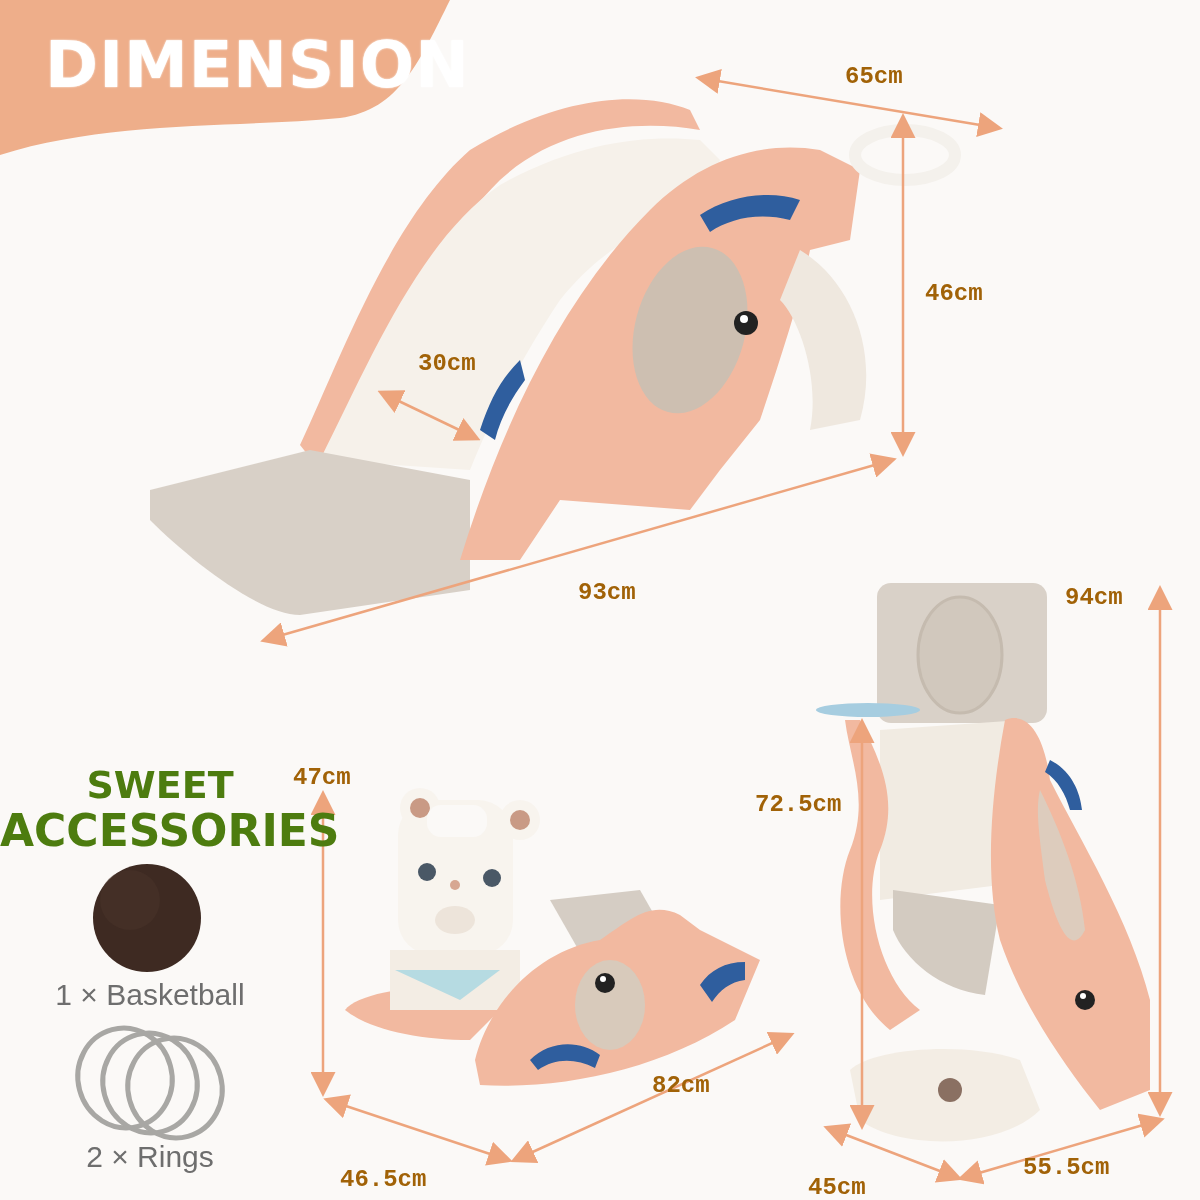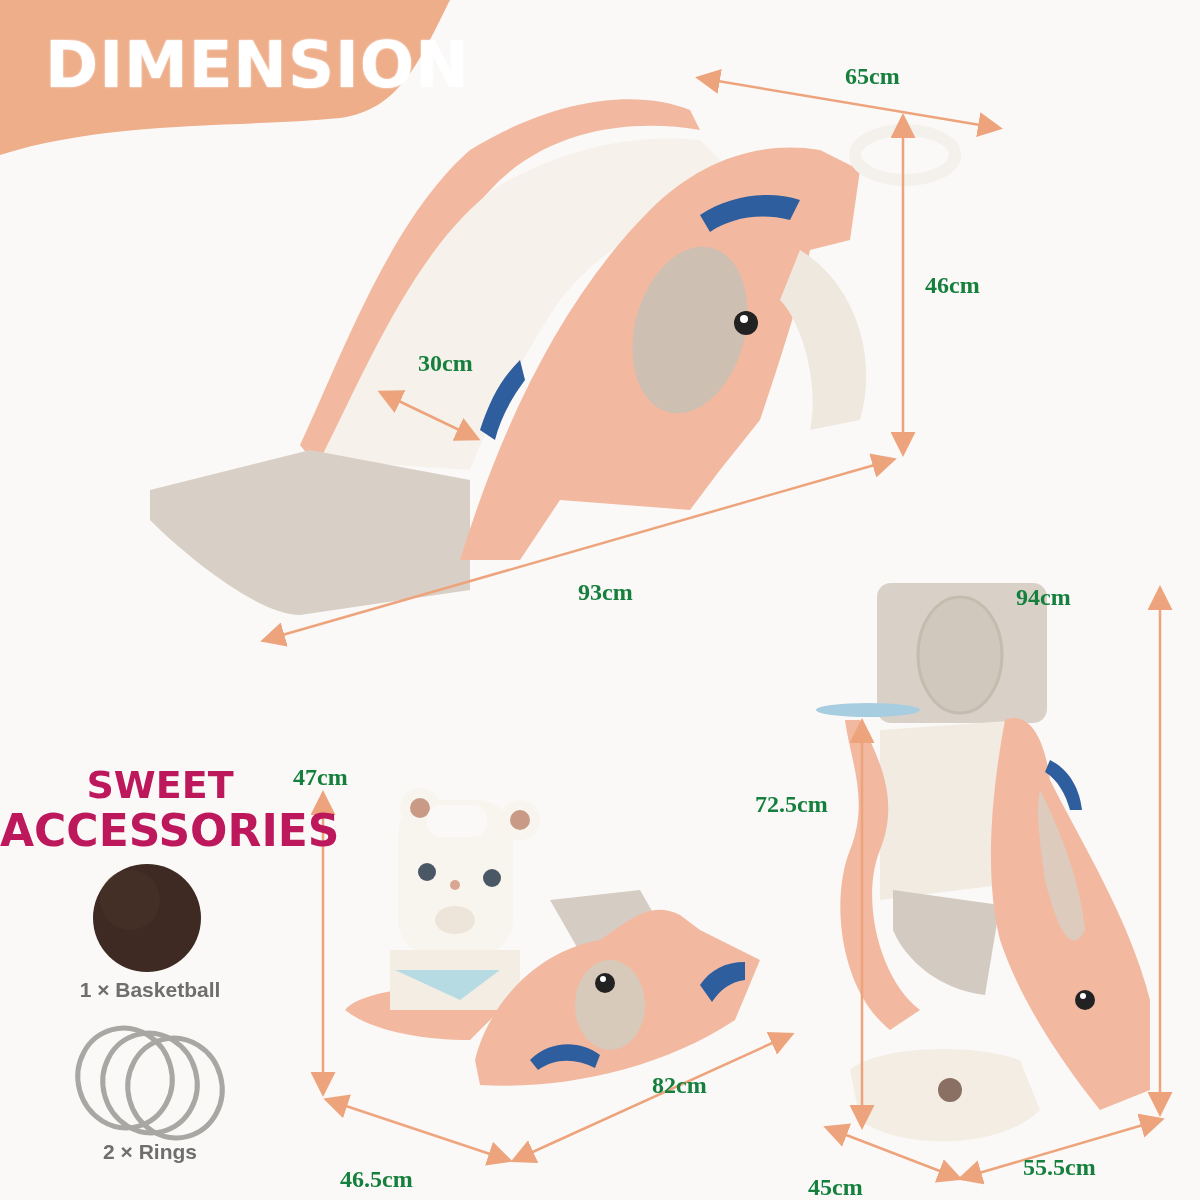--- a/index.html
+++ b/index.html
@@ -2,23 +2,23 @@
 <html><head>
 <meta charset="utf-8">
 <style>
   html, body { margin:0; padding:0; }
   body { width:1200px; height:1200px; background:#fbf9f7; position:relative; overflow:hidden;
          font-family:"Liberation Sans", sans-serif; }
   .abs { position:absolute; }
   .banner { left:0; top:0; width:460px; height:160px; }
   .title { left:45px; top:28px; font-family:"DejaVu Sans", sans-serif; font-weight:bold; font-size:64px;
            color:#ffffff; letter-spacing:1px; text-shadow:0 0 2px #fff; }
-  .dim { color:#15803d; font-weight:bold; font-size:24px; font-family:Liberation Serif, serif; }
-  .acc-title { font-family:"DejaVu Sans", sans-serif; font-weight:bold; color:#be185d; text-align:center; line-height:46px; }
-  .acc-label { color:#6e6e6e; font-weight:bold; font-size:21px; text-align:center; }
+  .dim { color:#a16207; font-weight:bold; font-size:24px; font-family:Liberation Mono, monospace; }
+  .acc-title { font-family:"DejaVu Sans", sans-serif; font-weight:bold; color:#4d7c0f; text-align:center; line-height:46px; }
+  .acc-label { color:#6e6e6e; font-weight:normal; font-size:30px; text-align:center; }
   svg.full { position:absolute; left:0; top:0; }
 </style>
 </head>
 <body>
 
 <svg class="abs banner" width="460" height="160" viewBox="0 0 460 160">
   <path d="M0 0 H450 C420 60 400 110 340 118 C240 128 110 120 0 155 Z" fill="#eeae8a"></path>
 </svg>
 <div class="abs title">DIMENSION</div>
 
@@ -119,29 +119,29 @@
     <circle cx="130" cy="900" r="30" fill="#4a342a" opacity="0.5"></circle>
   </g>
   <g fill="none" stroke="#a8a7a4" stroke-width="5">
     <ellipse cx="125" cy="1078" rx="47" ry="50" transform="rotate(-15 125 1078)"></ellipse>
     <ellipse cx="150" cy="1083" rx="47" ry="50" transform="rotate(-15 150 1083)"></ellipse>
     <ellipse cx="175" cy="1088" rx="47" ry="50" transform="rotate(-15 175 1088)"></ellipse>
   </g>
 </svg>
 
 <div class="abs dim" style="left:845px; top:63px;">65cm</div>
-<div class="abs dim" style="left:925px; top:272px;">46cm</div>
+<div class="abs dim" style="left:925px; top:280px;">46cm</div>
 <div class="abs dim" style="left:418px; top:350px;">30cm</div>
 <div class="abs dim" style="left:578px; top:579px;">93cm</div>
 
 <div class="abs dim" style="left:293px; top:764px;">47cm</div>
 <div class="abs dim" style="left:340px; top:1141px;margin-top:25px;">46.5cm</div>
 <div class="abs dim" style="left:652px; top:1072px;">82cm</div>
 
-<div class="abs dim" style="left:1016px; top:584px;">94cm</div>
+<div class="abs dim" style="left:1065px; top:584px;">94cm</div>
 <div class="abs dim" style="left:755px; top:791px;">72.5cm</div>
 <div class="abs dim" style="left:808px; top:1158px;margin-top:16px;">45cm</div>
 <div class="abs dim" style="left:1023px; top:1154px;">55.5cm</div>
 
 <div class="abs acc-title" style="left:10px; top:762px; width:300px; font-size:38px;">SWEET</div>
 <div class="abs acc-title" style="left:0px; top:808px; width:300px; font-size:44px;">ACCESSORIES</div>
 <div class="abs acc-label" style="left:20px; top:978px; width:260px;">1 × Basketball</div>
 <div class="abs acc-label" style="left:20px; top:1140px; width:260px;">2 × Rings</div>
 
 </body></html>

